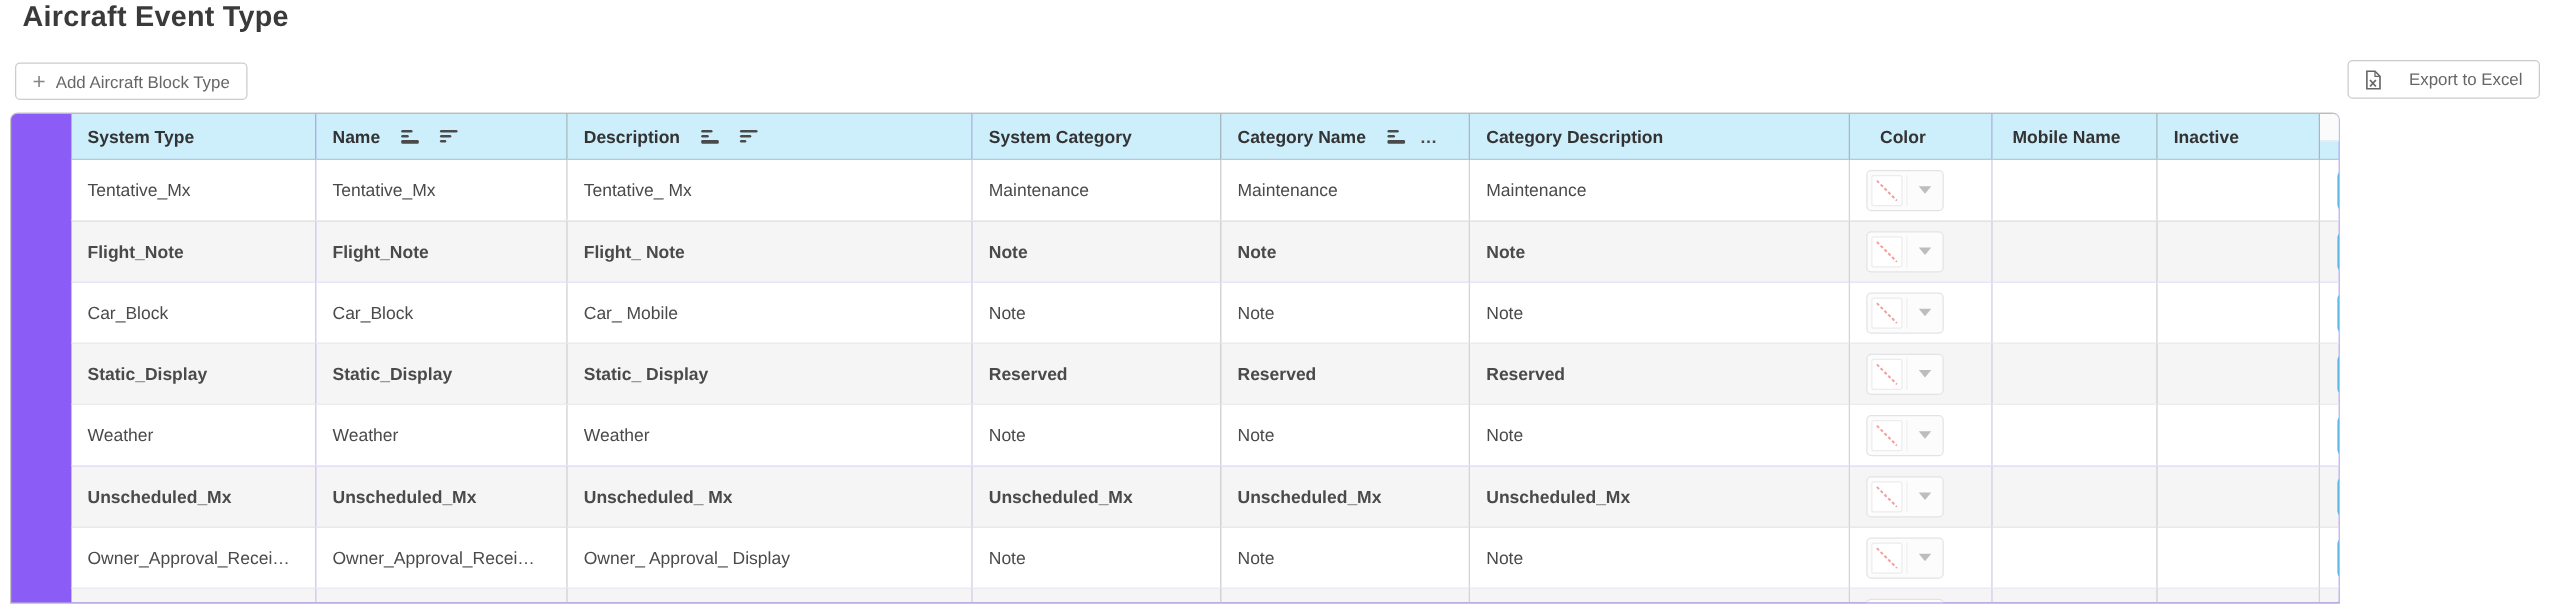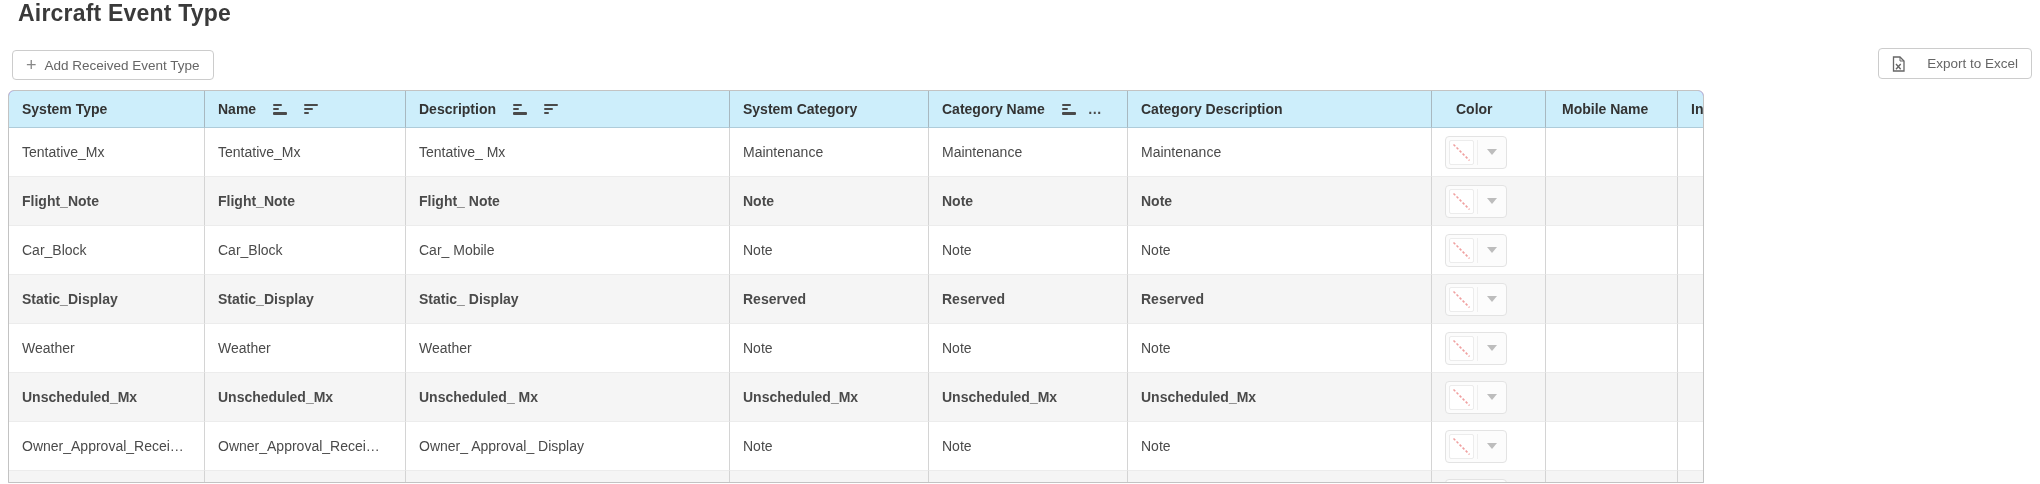--- a/index.html
+++ b/index.html
@@ -16,23 +16,23 @@
     gap:8px; padding:0 13px; background:#ffffff; border:1px solid #cccccc;
     border-radius:4px; color:#666666; font-size:13.5px; font-family:inherit;
     cursor:pointer; box-sizing:border-box;
   }
   .add-btn { left:12px; top:50px; }
   .export-btn { right:8px; top:48px; height:31px;gap:22px; }
   .add-plus { font-size:18px; line-height:1; color:#888888; font-weight:400; }
 
   
   .grid {
-    position:absolute; left:8px; top:90px; width:1696px; height:393px;
+    position:absolute; left:8px; top:90px; width:1864px; height:393px;
     border:1px solid #c3c3c3; border-radius:6px 6px 0 0; overflow:hidden;
-    display:flex; background:#8b5cf6; box-sizing:border-box;
+    display:flex; background:#8b5cf6; box-sizing:border-box;padding-left:48px;
   }
   .grid-main { flex:0 0 2006px; width:2006px; overflow:hidden; }
   table { border-collapse:separate; border-spacing:0; table-layout:fixed; width:2006px; }
   col.c1{width:196px} col.c2{width:201px} col.c3{width:324px} col.c4{width:199px}
   col.c5{width:199px} col.c6{width:304px} col.c7{width:114px} col.c8{width:132px}
   col.c9{width:130px} col.c10{width:207px}
   th, td { box-sizing:border-box; overflow:hidden; white-space:nowrap; text-align:left; }
   thead th {
     height:37px; background:#cdeefb; border-bottom:1px solid #aeccda;
     border-right:1px solid #a8b8c0; padding:0 8px 0 13px;
@@ -99,21 +99,21 @@
     margin:14px auto 0;
   }
 </style>
 </head>
 <body>
 
 <h1 class="page-title">Aircraft Event Type</h1>
 
 <button class="btn-plain add-btn">
   <span class="add-plus">+</span>
-  <span>Add Received Event Type</span>
+  <span>Add Aircraft Block Type</span>
 </button>
 
 <button class="btn-plain export-btn">
   <span style="display:inline-flex;">
     <svg width="13" height="16" viewBox="0 0 13 16">
       <path d="M1.5 1 H8 L12 5 V15 H1.5 Z" fill="none" stroke="#666" stroke-width="1.3"></path>
       <path d="M8 1 V5 H12" fill="none" stroke="#666" stroke-width="1"></path>
       <path d="M4 8 L8.7 13.2 M8.7 8 L4 13.2" stroke="#666" stroke-width="1.4"></path>
     </svg>
   </span>

